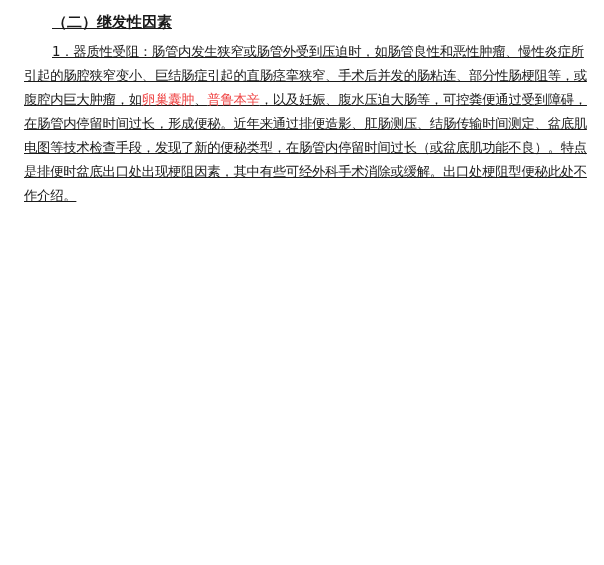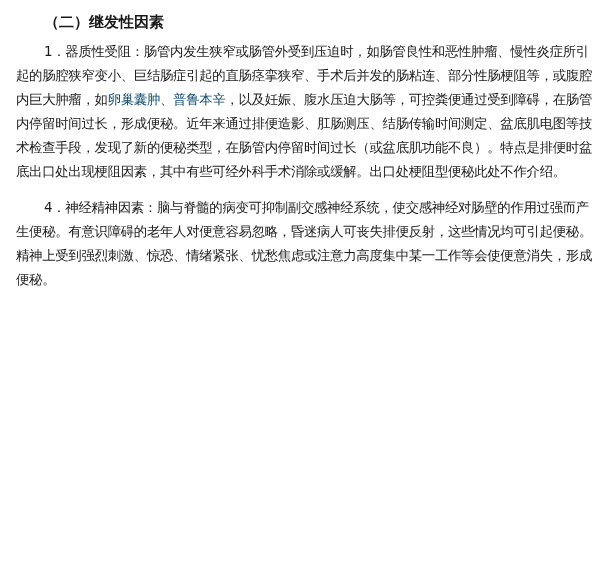--- a/index.html
+++ b/index.html
@@ -1,39 +1,38 @@
 <!DOCTYPE html>
 <html><head>
 <meta charset="utf-8">
 <style>
   html, body { margin: 0; padding: 0; background: #ffffff; }
   body {
     width: 604px; height: 565px; overflow: hidden;
     font-family: "DejaVu Sans", "Liberation Sans", sans-serif;
     color: #1a1a1a;
   }
-  .page { padding: 4px 8px 0 16px; }
+  .page { padding: 4px 8px 0 24px; text-decoration: underline; }
   h3 {
     margin: 0; padding: 6px 0 0 28px;
     font-size: 15px; font-weight: bold; line-height: 24px; height: 30px;
   }
   p {
     margin: 0 0 12px 0;
     font-size: 13.4px; line-height: 24px;
     text-indent: 28px;
     letter-spacing: -0.3px;
     word-break: break-all;
   }
-  a { color: #0c4a6e; text-decoration: none; }
+  a { color: #ef4444; text-decoration: none; }
 </style>
 </head>
 <body>
 
 <div class="page">
   <h3>（二）继发性因素</h3>
 
   <p><span>1．器质性受阻：肠管内发生狭窄或肠管外受到压迫时，如肠管良性和恶性肿瘤、慢性炎症所引起的肠腔狭窄变小、巨结肠症引起的直肠痉挛狭窄、手术后并发的肠粘连、部分性肠梗阻等，或腹腔内巨大肿瘤，如</span><a>卵巢囊肿</a><span>、</span><a>普鲁本辛</a><span>，以及妊娠、腹水压迫大肠等，可控粪便通过受到障碍，在肠管内停留时间过长，形成便秘。近年来通过排便造影、肛肠测压、结肠传输时间测定、盆底肌电图等技术检查手段，发现了新的便秘类型，在肠管内停留时间过长（或盆底肌功能不良）。特点是排便时盆底出口处出现梗阻因素，其中有些可经外科手术消除或缓解。出口处梗阻型便秘此处不作介绍。</span></p>
 
 
 
-  <p>4．神经精神因素：脑与脊髓的病变可抑制副交感神经系统，使交感神经对肠壁的作用过强而产生便秘。有意识障碍的老年人对便意容易忽略，昏迷病人可丧失排便反射，这些情况均可引起便秘。精神上受到强烈刺激、惊恐、情绪紧张、忧愁焦虑或注意力高度集中某一工作等会使便意消失，形成便秘。</p>
 
 </div>
 
 </body></html>

